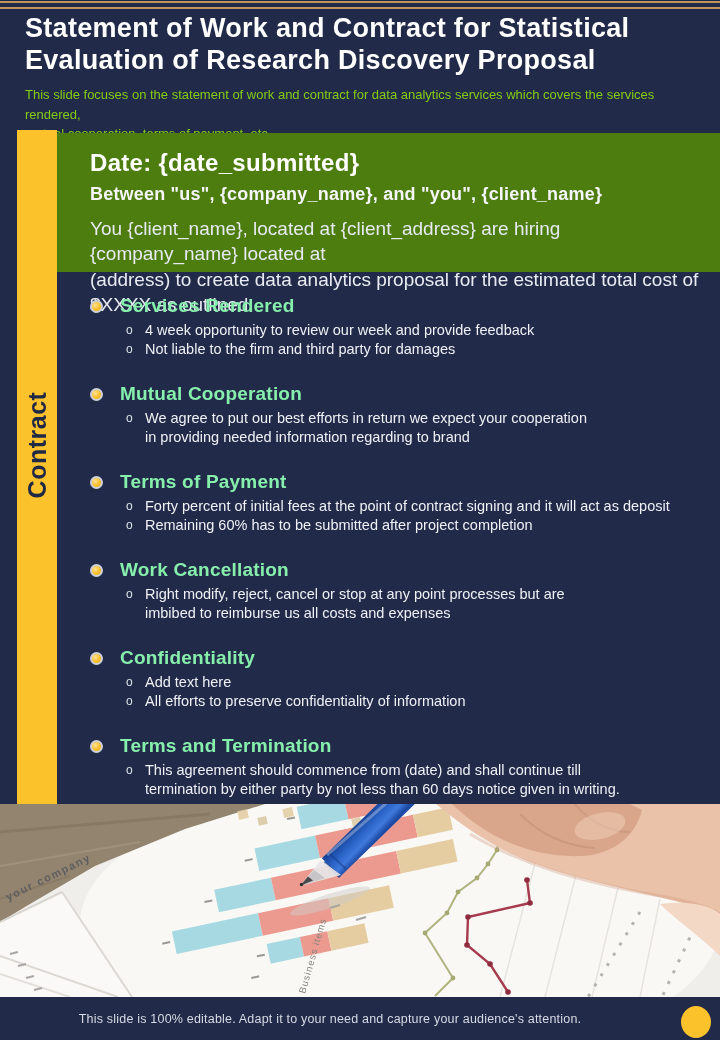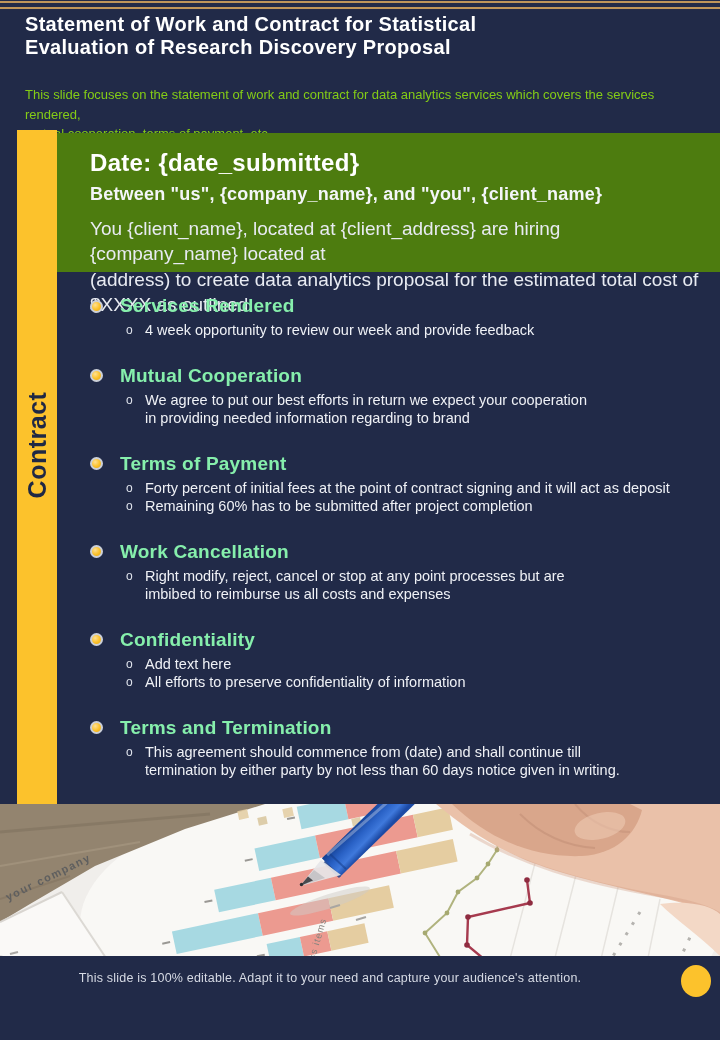--- a/index.html
+++ b/index.html
@@ -9,21 +9,21 @@
     font-family:"Liberation Sans","DejaVu Sans",sans-serif;
   }
   
   .gold-line{position:absolute;left:0;width:720px;height:2px;background:#bf955a;}
   .gold-line.l1{top:1px;}
   .gold-line.l2{top:7px;}
 
   
   .hdr-title{
     position:absolute;left:25px;top:13px;width:670px;
-    color:#ffffff;font-size:20px;font-weight:700;line-height:1.17;
+    color:#ffffff;font-size:27px;font-weight:700;line-height:1.17;
     letter-spacing:.3px;white-space:pre-line;
   }
   .hdr-sub{
     position:absolute;left:25px;top:85px;width:675px;
     color:#84cc16;font-size:13px;line-height:1.5;white-space:pre-line;
   }
 
   
   .ybar{position:absolute;left:17px;top:130px;width:40px;height:674px;background:#fcc22c;}
   .ybar .contract{
@@ -57,21 +57,21 @@
   .sec-items li::before{
     content:"o";position:absolute;left:1px;top:0;
     font-size:12px;color:#dfe3ec;
   }
 
   
   .photo{position:absolute;left:0;top:804px;width:720px;height:193px;}
   .photo svg{display:block;}
 
   
-  .footer{position:absolute;left:0;top:956px;width:720px;height:43px;background:#212a48;}
+  .footer{position:absolute;left:0;top:997px;width:720px;height:43px;background:#212a48;}
   .footer-note{
     position:absolute;left:0;top:15px;width:660px;text-align:center;
     color:#d6dae4;font-size:12.5px;letter-spacing:.2px;
   }
   .footer-dot{
     position:absolute;right:9px;top:9px;width:30px;height:32px;border-radius:50%;
     background:#fcc22c;
   }
 </style>
 </head>
@@ -102,20 +102,21 @@
 
   <div class="sections">
 
     <div class="section">
       <div class="sec-head">
         <span class="dot"></span>
         <span class="sec-title">Services Rendered</span>
       </div>
       <ul class="sec-items">
         <li>4 week opportunity to review our week and provide feedback</li>
+        <li>Not liable to the firm and third party for damages</li>
       </ul>
     </div>
 
     <div class="section">
       <div class="sec-head">
         <span class="dot"></span>
         <span class="sec-title">Mutual Cooperation</span>
       </div>
       <ul class="sec-items">
         <li>We agree to put our best efforts in return we expect your cooperation

